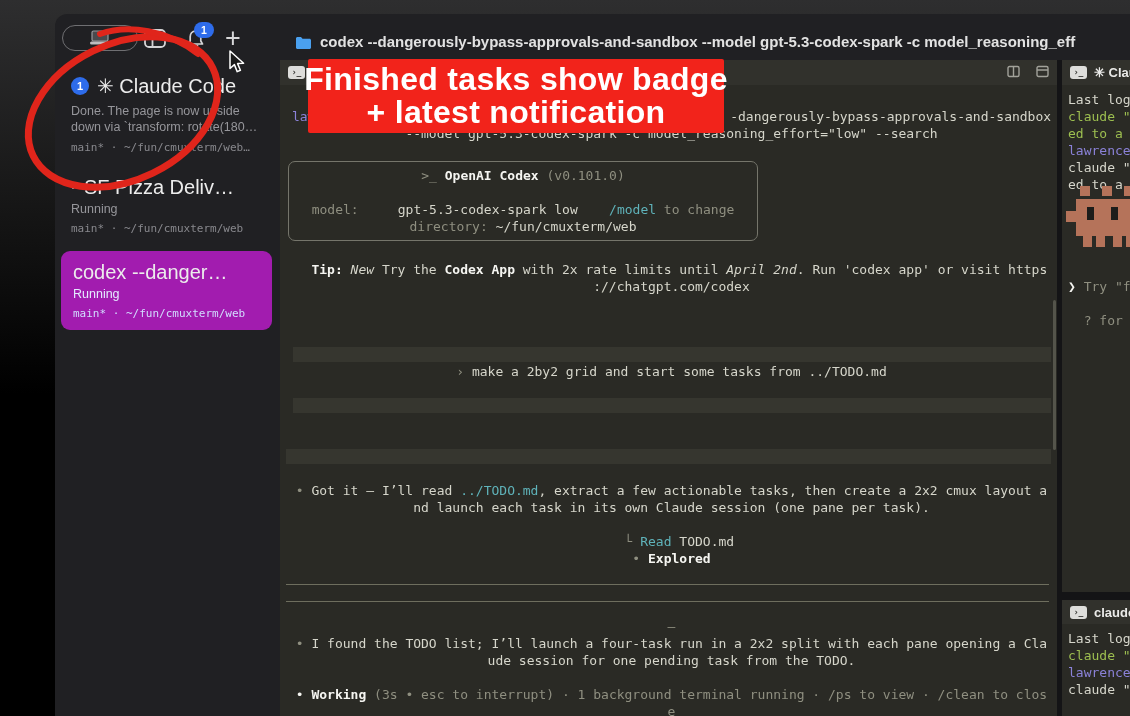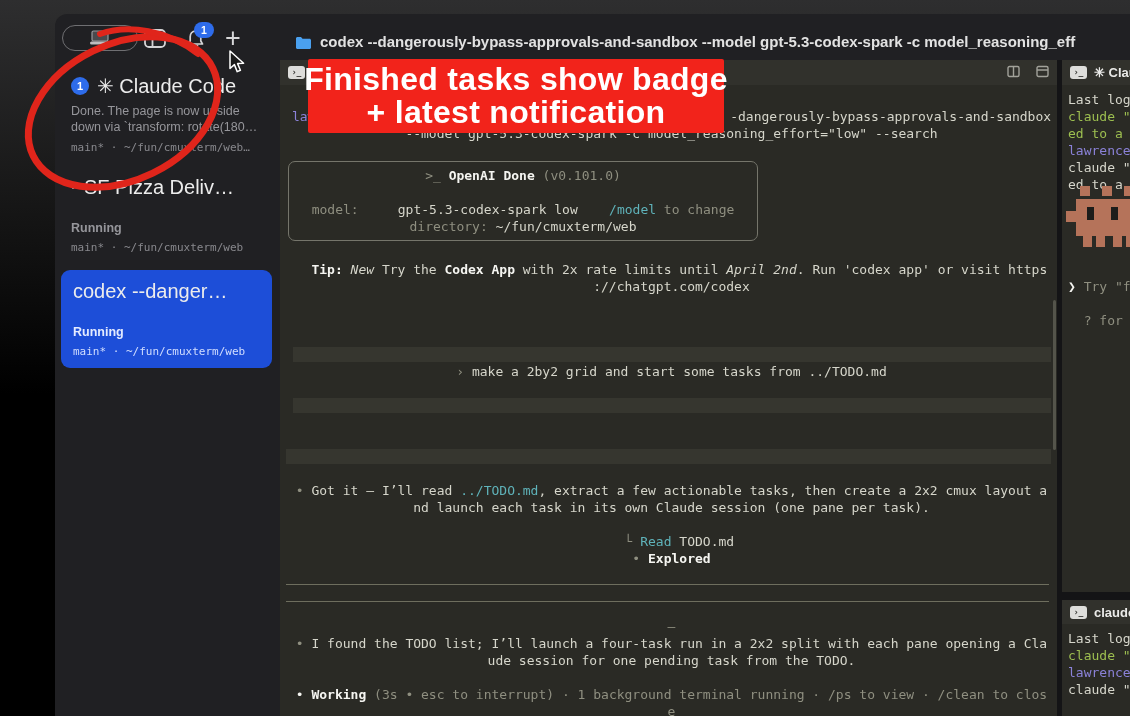--- a/index.html
+++ b/index.html
@@ -23,23 +23,23 @@
   .wtitle{color:#e2e2e2;font-size:15px;font-weight:700;white-space:nowrap;}
   
   .sidebar{position:absolute;left:0;top:46px;width:225px;bottom:0;padding-top:8px;box-sizing:border-box;}
   .sess{padding:6px 14px;margin:0 2px 10px 2px;}
   .sess-title-row{display:flex;align-items:center;gap:8px;}
   .nbadge{min-width:18px;height:18px;border-radius:10px;background:#2e6ceb;color:#fff;font-size:11px;
        font-weight:700;line-height:18px;text-align:center;}
   .sess-title{color:#ececec;font-size:20px;font-weight:400;white-space:nowrap;overflow:hidden;}
   .sess-bullet{color:#9a9a9e;font-size:15px;font-weight:700;}
   .sess-sub{color:#96969b;font-size:12.5px;line-height:16px;margin-top:5px;width:196px;}
-  .sess-status{color:#96969b;font-size:12.5px;margin-top:22px;font-weight:bold;}
+  .sess-status{color:#96969b;font-size:12.5px;margin-top:3px;}
   .sess-meta{color:#88888d;font-size:11px;margin-top:6px;font-family:"DejaVu Sans Mono",monospace;white-space:nowrap;overflow:hidden;}
-  .sess.selected{background:#1d4ed8;border-radius:9px;margin:0 8px 10px 6px;padding:10px 12px;}
+  .sess.selected{background:#a21caf;border-radius:9px;margin:0 8px 10px 6px;padding:10px 12px;}
   .sess.selected .sess-status{color:#e4ebff;}
   .sess.selected .sess-meta{color:#d2deff;}
   
   .main-pane{position:absolute;left:225px;top:46px;width:777px;bottom:0;background:#2a2a25;overflow:hidden;}
   .gap-v{position:absolute;left:1002px;top:46px;width:5px;bottom:0;background:#141416;}
   .right-col{position:absolute;left:1007px;top:46px;right:0;bottom:0;overflow:hidden;}
   .pane-header{height:25px;background:#31312c;display:flex;align-items:center;gap:7px;padding:0 8px;box-sizing:border-box;}
   .chip{width:17px;height:13px;background:#dededb;border-radius:3px;color:#2b2b28;
        font:700 8px/13px "DejaVu Sans Mono",monospace;text-align:center;flex:0 0 auto;}
   .ph-title{color:#eaeae8;font-size:13px;font-weight:700;white-space:nowrap;}
@@ -150,21 +150,21 @@
           <line x1="1" y1="5" x2="12" y2="5" stroke="#a2a29a" stroke-width="1.4"></line>
         </svg>
       </button>
     </div>
     <div class="term">
         <div class="tline"><span class="c-fg">Las</span></div>
         <div class="tline"><span class="c-purple">law</span><span class="c-fg">                                                     </span><span class="c-fg">-dangerously-bypass-approvals-and-sandbox</span></div>
         <div class="tline"><span class="c-fg">--model gpt-5.3-codex-spark -c model_reasoning_effort="low" --search</span></div>
         <div class="tline"></div>
         <div class="tbox">
-          <div class="tline"><span class="c-dim">&gt;_ </span><span class="c-white" style="font-weight: bold;">OpenAI Done</span><span class="c-dim"> (v0.101.0)</span></div>
+          <div class="tline"><span class="c-dim">&gt;_ </span><span class="c-white" style="font-weight: bold;">OpenAI Codex</span><span class="c-dim"> (v0.101.0)</span></div>
           <div class="tline"></div>
           <div class="tline"><span class="c-dim">model:     </span><span class="c-fg">gpt-5.3-codex-spark low</span><span class="c-fg">    </span><span class="c-cyan">/model</span><span class="c-dim"> to change</span></div>
           <div class="tline"><span class="c-dim">directory: </span><span class="c-fg">~/fun/cmuxterm/web</span></div>
         </div>
         <div class="tline"></div>
         <div class="tline"><span class="c-fg">  </span><span class="c-white" style="font-weight: bold;">Tip:</span><span class="c-fg"> </span><span class="c-fg" style="font-style: italic;">New</span><span class="c-fg"> Try the </span><span class="c-white" style="font-weight: bold;">Codex App</span><span class="c-fg"> with 2x rate limits until </span><span class="c-fg" style="font-style: italic;">April 2nd</span><span class="c-fg">. Run 'codex app' or visit https</span></div>
         <div class="tline"><span class="c-fg">://chatgpt.com/codex</span></div>
         <div class="tline"></div>
         <div class="tline"></div>
         <div class="tline"></div>

